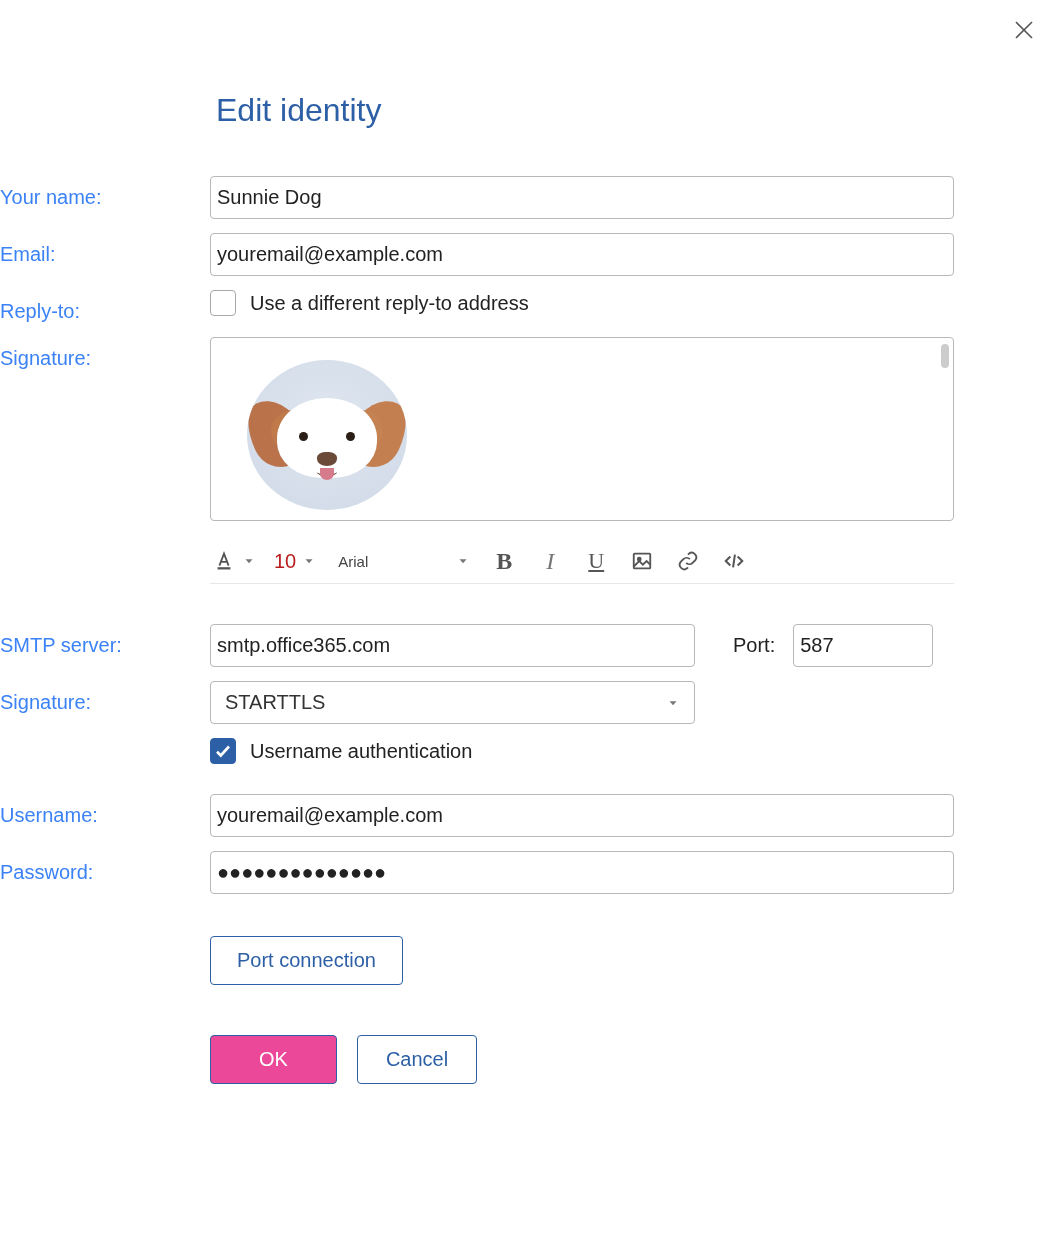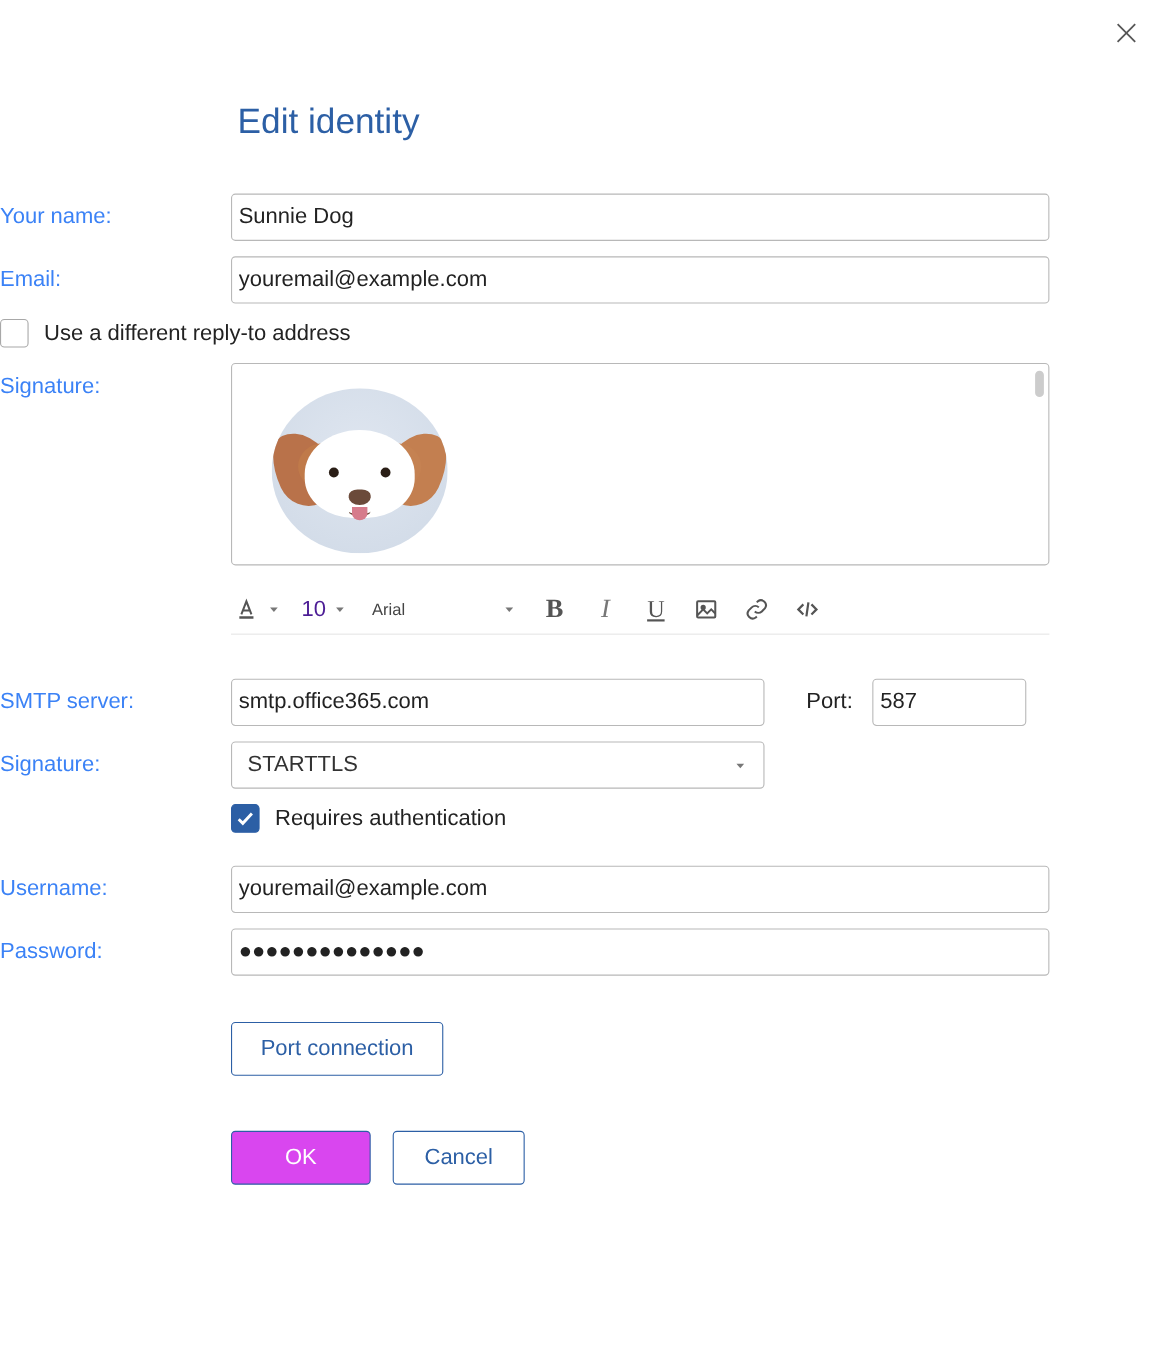--- a/index.html
+++ b/index.html
@@ -168,21 +168,21 @@
       padding: 4px 28px;
       font-size: 20px;
       border-radius: 4px;
       cursor: pointer;
       border: 1.5px solid #2c5fa5;
       background: #fff;
       color: #2c5fa5;
       font-family: inherit;
     }
     .btn.primary {
-      background: #d946ef;
+      background: #ec4899;
       color: #fff;
       border-color: #2c5fa5;
       padding: 12px 48px;
     }
     .btn.test { padding: 12px 26px; }
     .btn-row { display:flex; gap: 20px; margin-top: 10px; }
     .chev { width:14px; height:14px; }
     .format-icons { display:flex; gap:22px; align-items:center; }
     .format-icons .tb-icon { color:#555; cursor:pointer; }
   </style>
@@ -208,20 +208,21 @@
   </div>
 
   <div class="row">
     <div class="label-col">Email:</div>
     <div class="field-col">
       <input class="text-input" type="text" value="youremail@example.com" style="">
     </div>
   </div>
 
   <div class="row">
+    <div class="label-col">Reply-to:</div>
     <div class="field-col">
       <span class="checkbox">
         
       </span>
       <span class="check-label">Use a different reply-to address</span>
     </div>
   </div>
 
   <div class="row">
     <div class="label-col">Signature:</div>
@@ -251,21 +252,21 @@
                 <path d="M7 17 L12 4 L17 17 M9 13 H15"></path>
                 <line x1="5" y1="20" x2="19" y2="20" stroke="#555" stroke-width="2.5"></line>
               </svg>
           </span>
           <svg class="chev" viewBox="0 0 24 24" fill="#777">
               <polygon points="6,9 18,9 12,16"></polygon>
             </svg>
         </span>
 
         <span class="tb-group">
-          <span style="color:#4c1d95;">10</span>
+          <span style="color:#b91c1c;">10</span>
           <svg class="chev" viewBox="0 0 24 24" fill="#777">
               <polygon points="6,9 18,9 12,16"></polygon>
             </svg>
         </span>
 
         <span class="font-name">
           <span>Arial</span>
           <svg class="chev" viewBox="0 0 24 24" fill="#777">
               <polygon points="6,9 18,9 12,16"></polygon>
             </svg>
@@ -324,21 +325,21 @@
   </div>
 
   <div class="row">
     <div class="label-col"></div>
     <div class="field-col">
       <span class="checkbox checked">
         <svg viewBox="0 0 24 24" fill="none" stroke="#fff" stroke-width="3.5">
             <polyline points="4,13 9,18 20,6"></polyline>
           </svg>
       </span>
-      <span class="check-label">Requires authentication</span>
+      <span class="check-label">Username authentication</span>
     </div>
   </div>
 
   <div style="height:16px;"></div>
 
   <div class="row">
     <div class="label-col">Username:</div>
     <div class="field-col">
       <input class="text-input" type="text" value="youremail@example.com" style="">
     </div>

